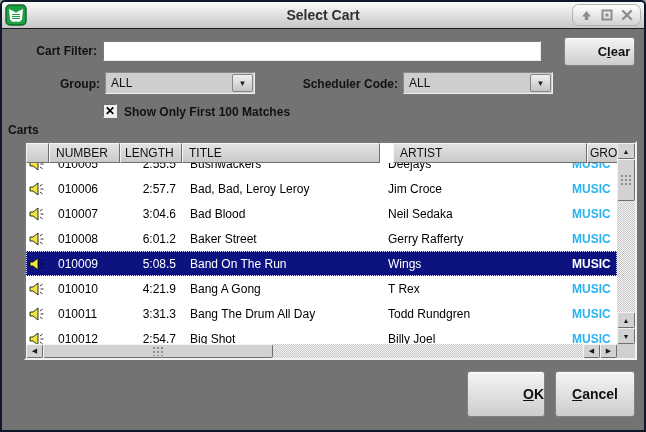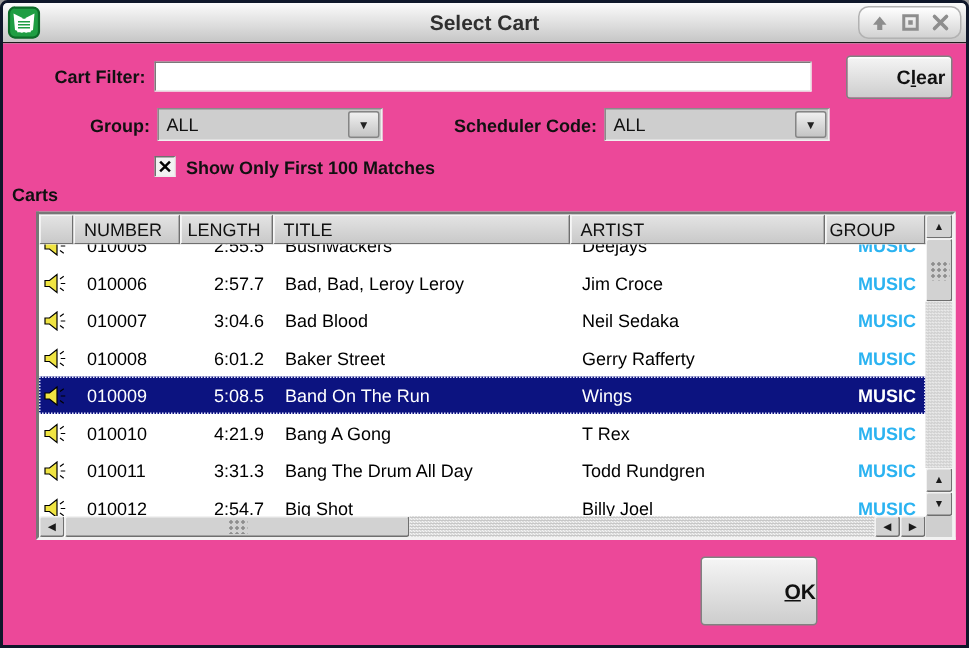--- a/index.html
+++ b/index.html
@@ -22,21 +22,21 @@
     font-size:14px; font-weight:bold; color:#2f2f2f;
   }
   .win-controls {
     position:absolute; right:3px; top:2px; height:20px;
     display:flex; align-items:center; gap:3px; padding:0 5px;
     background:linear-gradient(#ffffff,#d2d2d2);
     border:1px solid #b2b2b2; border-radius:7px;
   }
   .win-btn { width:17px; height:17px; display:flex; align-items:center; justify-content:center; }
   
-  .content { position:relative; height:403px; background:#ec4899; }
+  .content { position:relative; height:403px; background:#737373; }
   .lbl { position:absolute; font-size:12px; font-weight:bold; color:#111; white-space:nowrap; }
   .sunken-field {
     position:absolute; background:#ffffff; box-sizing:border-box;
     border:1px solid; border-color:#7a7a7a #e9e9e9 #e9e9e9 #7a7a7a;
     font-size:12px; font-family:"Liberation Sans", sans-serif; padding:0 4px;
   }
   .push-btn {
     position:absolute; box-sizing:border-box; text-align:center;
     background:linear-gradient(#f5f5f5,#cdcdcd);
     border:1px solid #818181; border-radius:3px;
@@ -180,21 +180,21 @@
 
     <div class="lbl" style="left:6px; top:94px;">Carts</div>
 
     <div class="table-frame">
 
       <div class="hdr-row">
         <div class="hdr-cell" style="width:23px; padding-left:0;"></div>
         <div class="hdr-cell" style="width:71px;">NUMBER</div>
         <div class="hdr-cell" style="width:62px; padding-left:4px;">LENGTH</div>
         <div class="hdr-cell" style="width:198px;">TITLE</div>
-        <div class="hdr-cell" style="width:170px;">ARTIST</div>
+        <div class="hdr-cell" style="width:194px;margin-left:13px;">ARTIST</div>
         <div class="hdr-cell" style="flex:1 0 60px; padding-left:2px;">GROUP</div>
       </div>
 
       <div class="rows-viewport">
         <div class="rows-track" id="rows-track">
 
         <div class="trow">
               <div class="tcell c-icon">
                 <svg width="17" height="14" viewBox="0 0 17 14">
                   <polygon points="1,5 4,5 9,1 9,13 4,9 1,9" fill="#f0e442" stroke="#000000" stroke-width="0.8"></polygon>
@@ -320,15 +320,18 @@
         <div class="sb-btn">◀</div>
         <div class="sb-btn">▶</div>
       </div>
 
       <div class="corner"></div>
     </div>
 
     <div class="push-btn ok-btn">
       <span><span></span><u>O</u><span>K</span></span>
     </div>
+    <div class="push-btn cancel-btn">
+      <span><span></span><u>C</u><span>ancel</span></span>
+    </div>
 
   </div>
 </div>
 
 </body></html>

